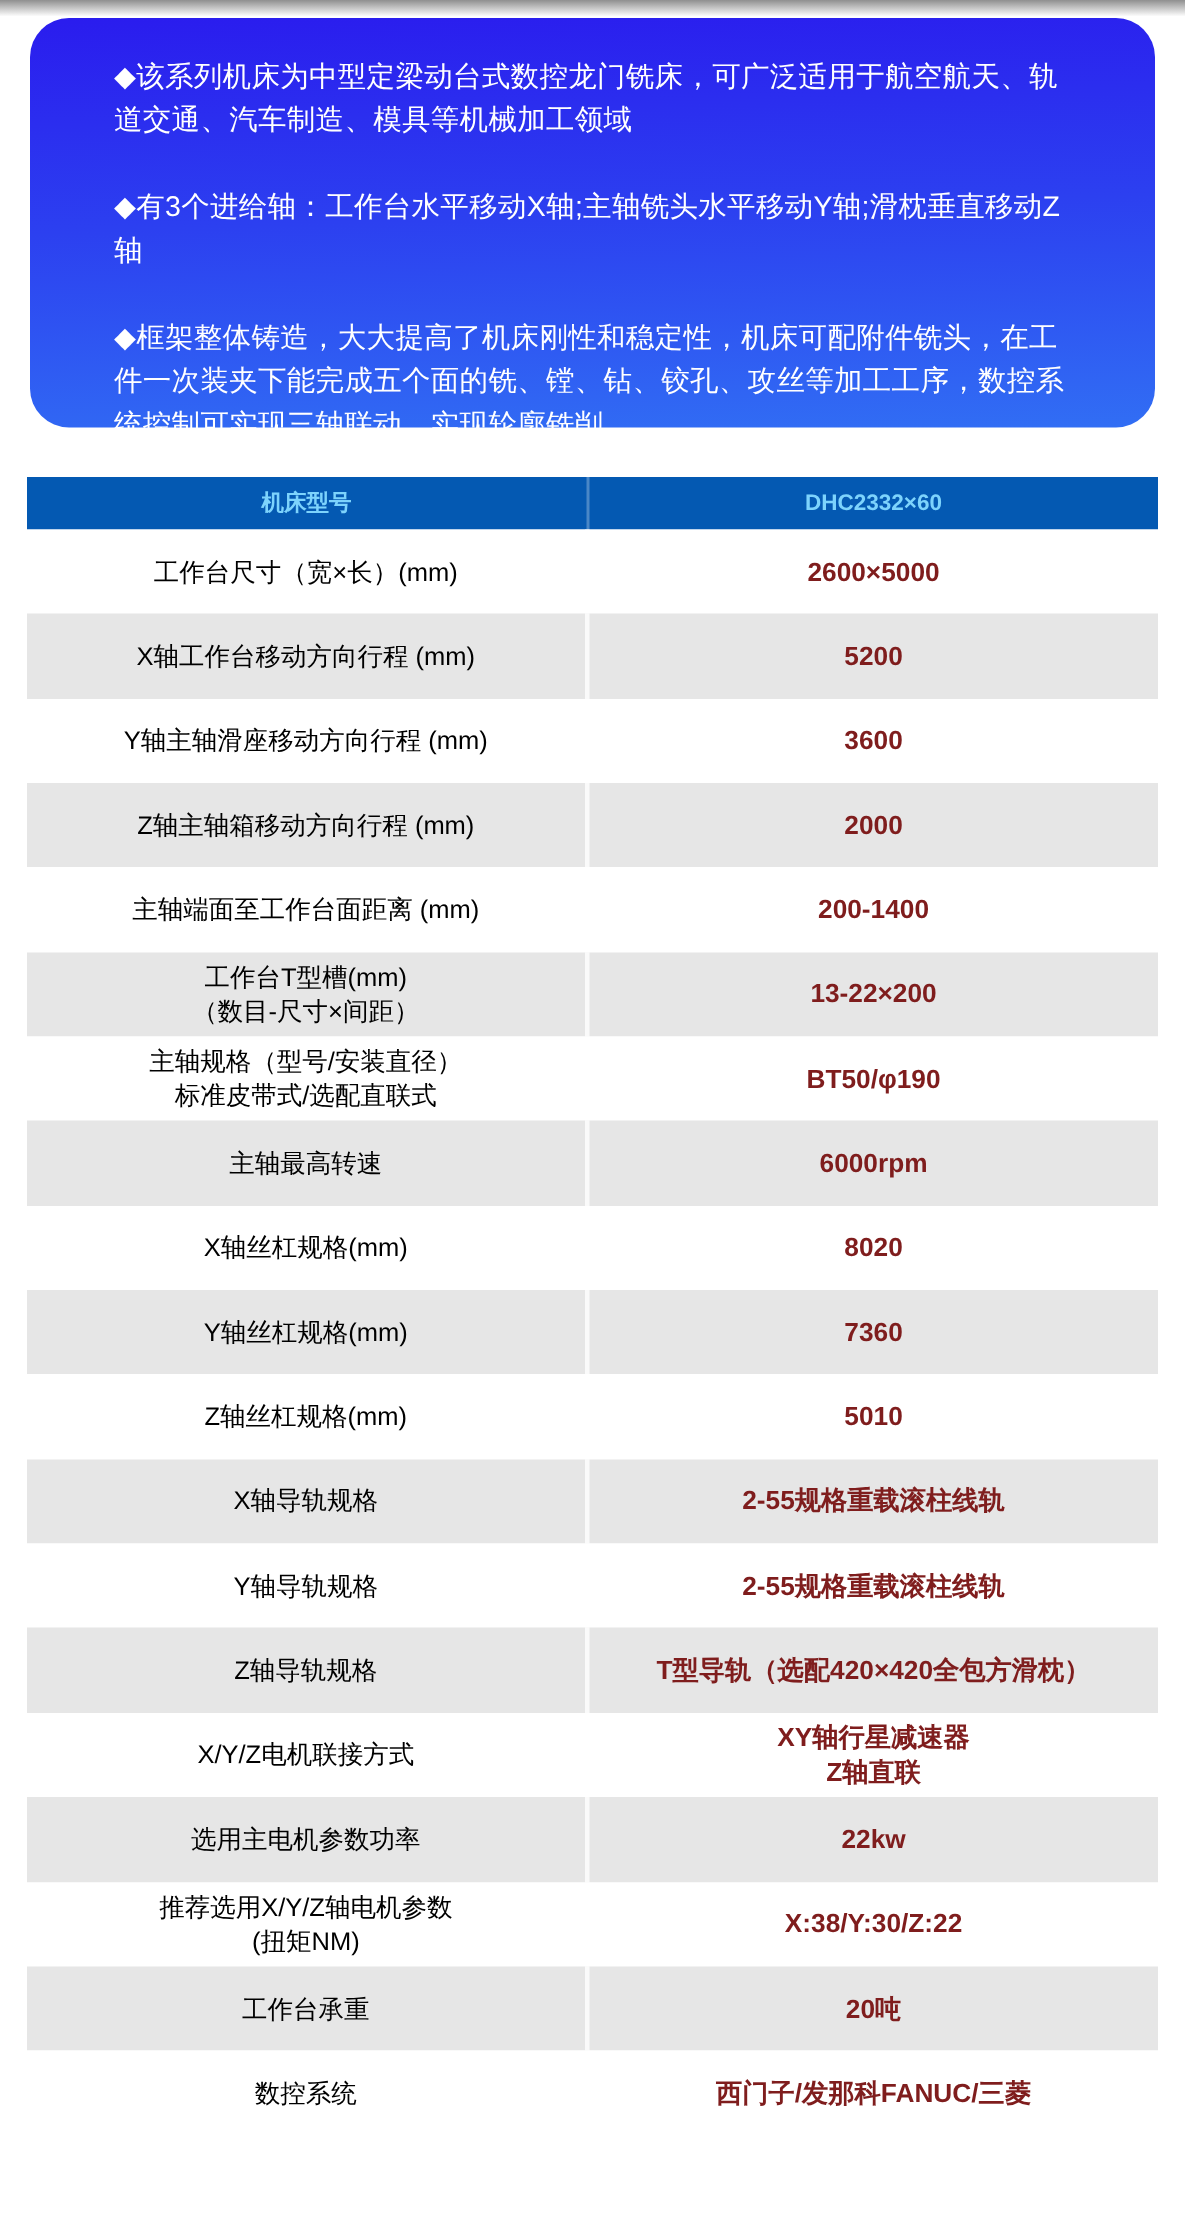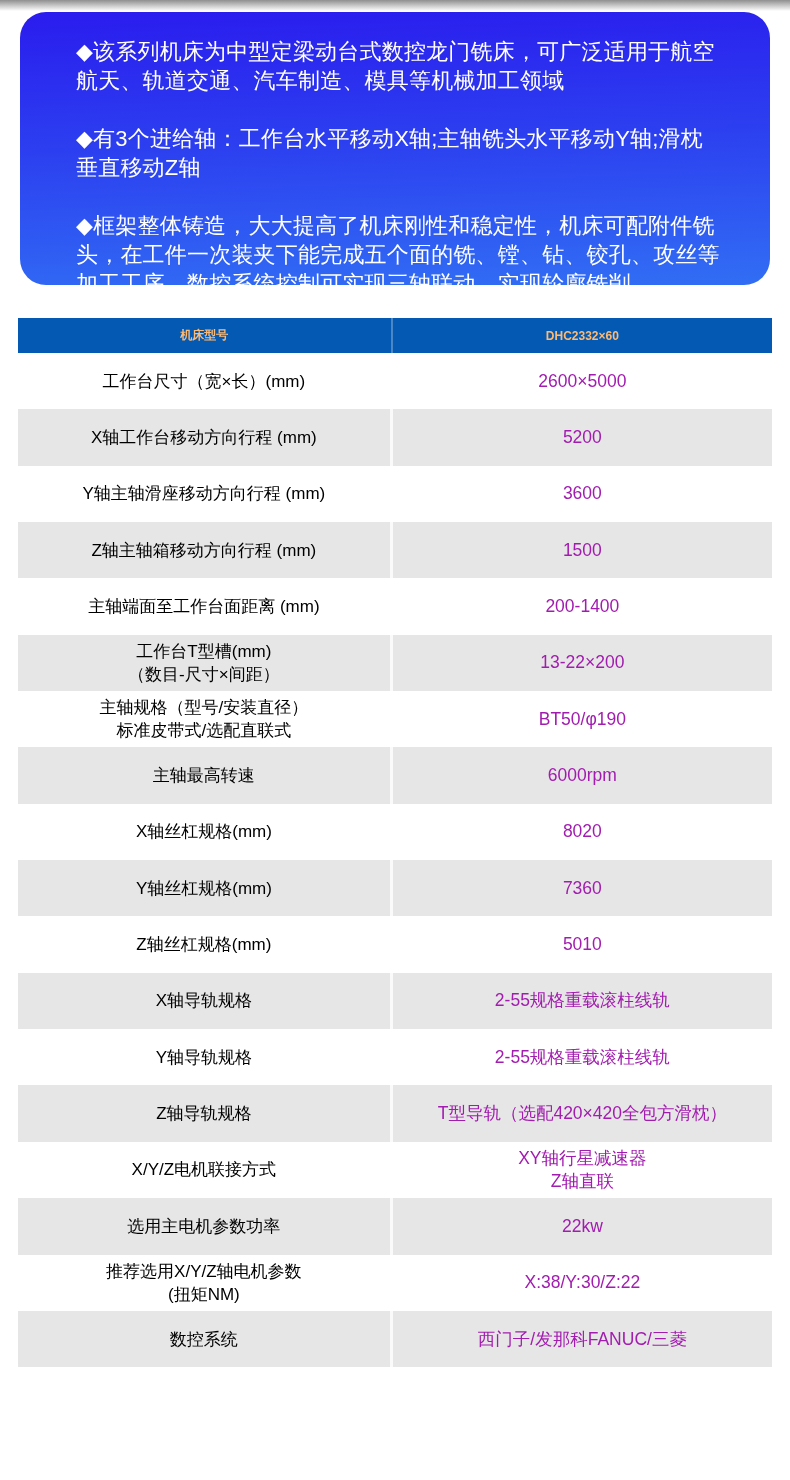--- a/index.html
+++ b/index.html
@@ -31,21 +31,21 @@
     border-radius: 26px;
     background: linear-gradient(178deg,
       var(--card-top, #2a1cee) 0%,
       var(--card-mid, #2c40f0) 48%,
       var(--card-bottom, #316ef4) 100%);
     color: #ffffff;
     padding: 25px 42px 16px 56px;
   }
   .intro-card p {
     margin: 0 4px 29px 0;
-    font-size: 22px;
+    font-size: 19px;
     line-height: 29px;
     letter-spacing: 0.2px;
     text-align: left;
   }
   .intro-card p:last-child { margin-bottom: 0; }
 
   
   .spec-table {
     margin: 33px 18px 0 18px;
   }
@@ -54,23 +54,23 @@
     align-items: center;
     justify-content: center;
     text-align: center;
     white-space: pre-line;
     box-sizing: border-box;
   }
   .t-header {
     display: flex;
     height: 35px;
     background: var(--header-blue, #0459b2);
-    color: #fdba74;
+    color: #7dd3fc;
     font-weight: bold;
-    font-size: 12px;
+    font-size: 15px;
   }
   .t-header .left {
     width: 49.7%;
     border-right: 2px solid rgba(255,255,255,0.28);
   }
   .t-header .right { flex: 1; }
 
   .t-row {
     display: flex;
     height: 56.35px;
@@ -84,22 +84,22 @@
     font-weight: 400;
     font-size: 17px;
     line-height: 23px;
     border-right: 3px solid rgba(255,255,255,0.8);
     color: #000000;
   }
   .t-row .value {
     flex: 1;
     font-size: 17.5px;
     line-height: 23px;
-    font-weight: 400;
-    color: #a21caf;
+    font-weight: 700;
+    color: #7f1d1d;
   }
 </style>
 </head>
 <body>
 
 <div class="top-fade"></div>
 
 <section class="intro-card">
   <p>◆该系列机床为中型定梁动台式数控龙门铣床，可广泛适用于航空航天、轨道交通、汽车制造、模具等机械加工领域</p>
   <p>◆有3个进给轴：工作台水平移动X轴;主轴铣头水平移动Y轴;滑枕垂直移动Z轴</p>
@@ -119,21 +119,21 @@
     <div class="t-row">
       <div class="t-cell label">X轴工作台移动方向行程 (mm)</div>
       <div class="t-cell value">5200</div>
     </div>
     <div class="t-row">
       <div class="t-cell label">Y轴主轴滑座移动方向行程 (mm)</div>
       <div class="t-cell value">3600</div>
     </div>
     <div class="t-row">
       <div class="t-cell label">Z轴主轴箱移动方向行程 (mm)</div>
-      <div class="t-cell value">1500</div>
+      <div class="t-cell value">2000</div>
     </div>
     <div class="t-row">
       <div class="t-cell label">主轴端面至工作台面距离 (mm)</div>
       <div class="t-cell value">200-1400</div>
     </div>
     <div class="t-row">
       <div class="t-cell label">工作台T型槽(mm)
 （数目-尺寸×间距）</div>
       <div class="t-cell value">13-22×200</div>
     </div>
@@ -178,17 +178,21 @@
     <div class="t-row">
       <div class="t-cell label">选用主电机参数功率</div>
       <div class="t-cell value">22kw</div>
     </div>
     <div class="t-row">
       <div class="t-cell label">推荐选用X/Y/Z轴电机参数
 (扭矩NM)</div>
       <div class="t-cell value">X:38/Y:30/Z:22</div>
     </div>
     <div class="t-row">
+      <div class="t-cell label">工作台承重</div>
+      <div class="t-cell value">20吨</div>
+    </div>
+    <div class="t-row">
       <div class="t-cell label">数控系统</div>
       <div class="t-cell value">西门子/发那科FANUC/三菱</div>
     </div>
   </div>
 </section>
 
 </body></html>

